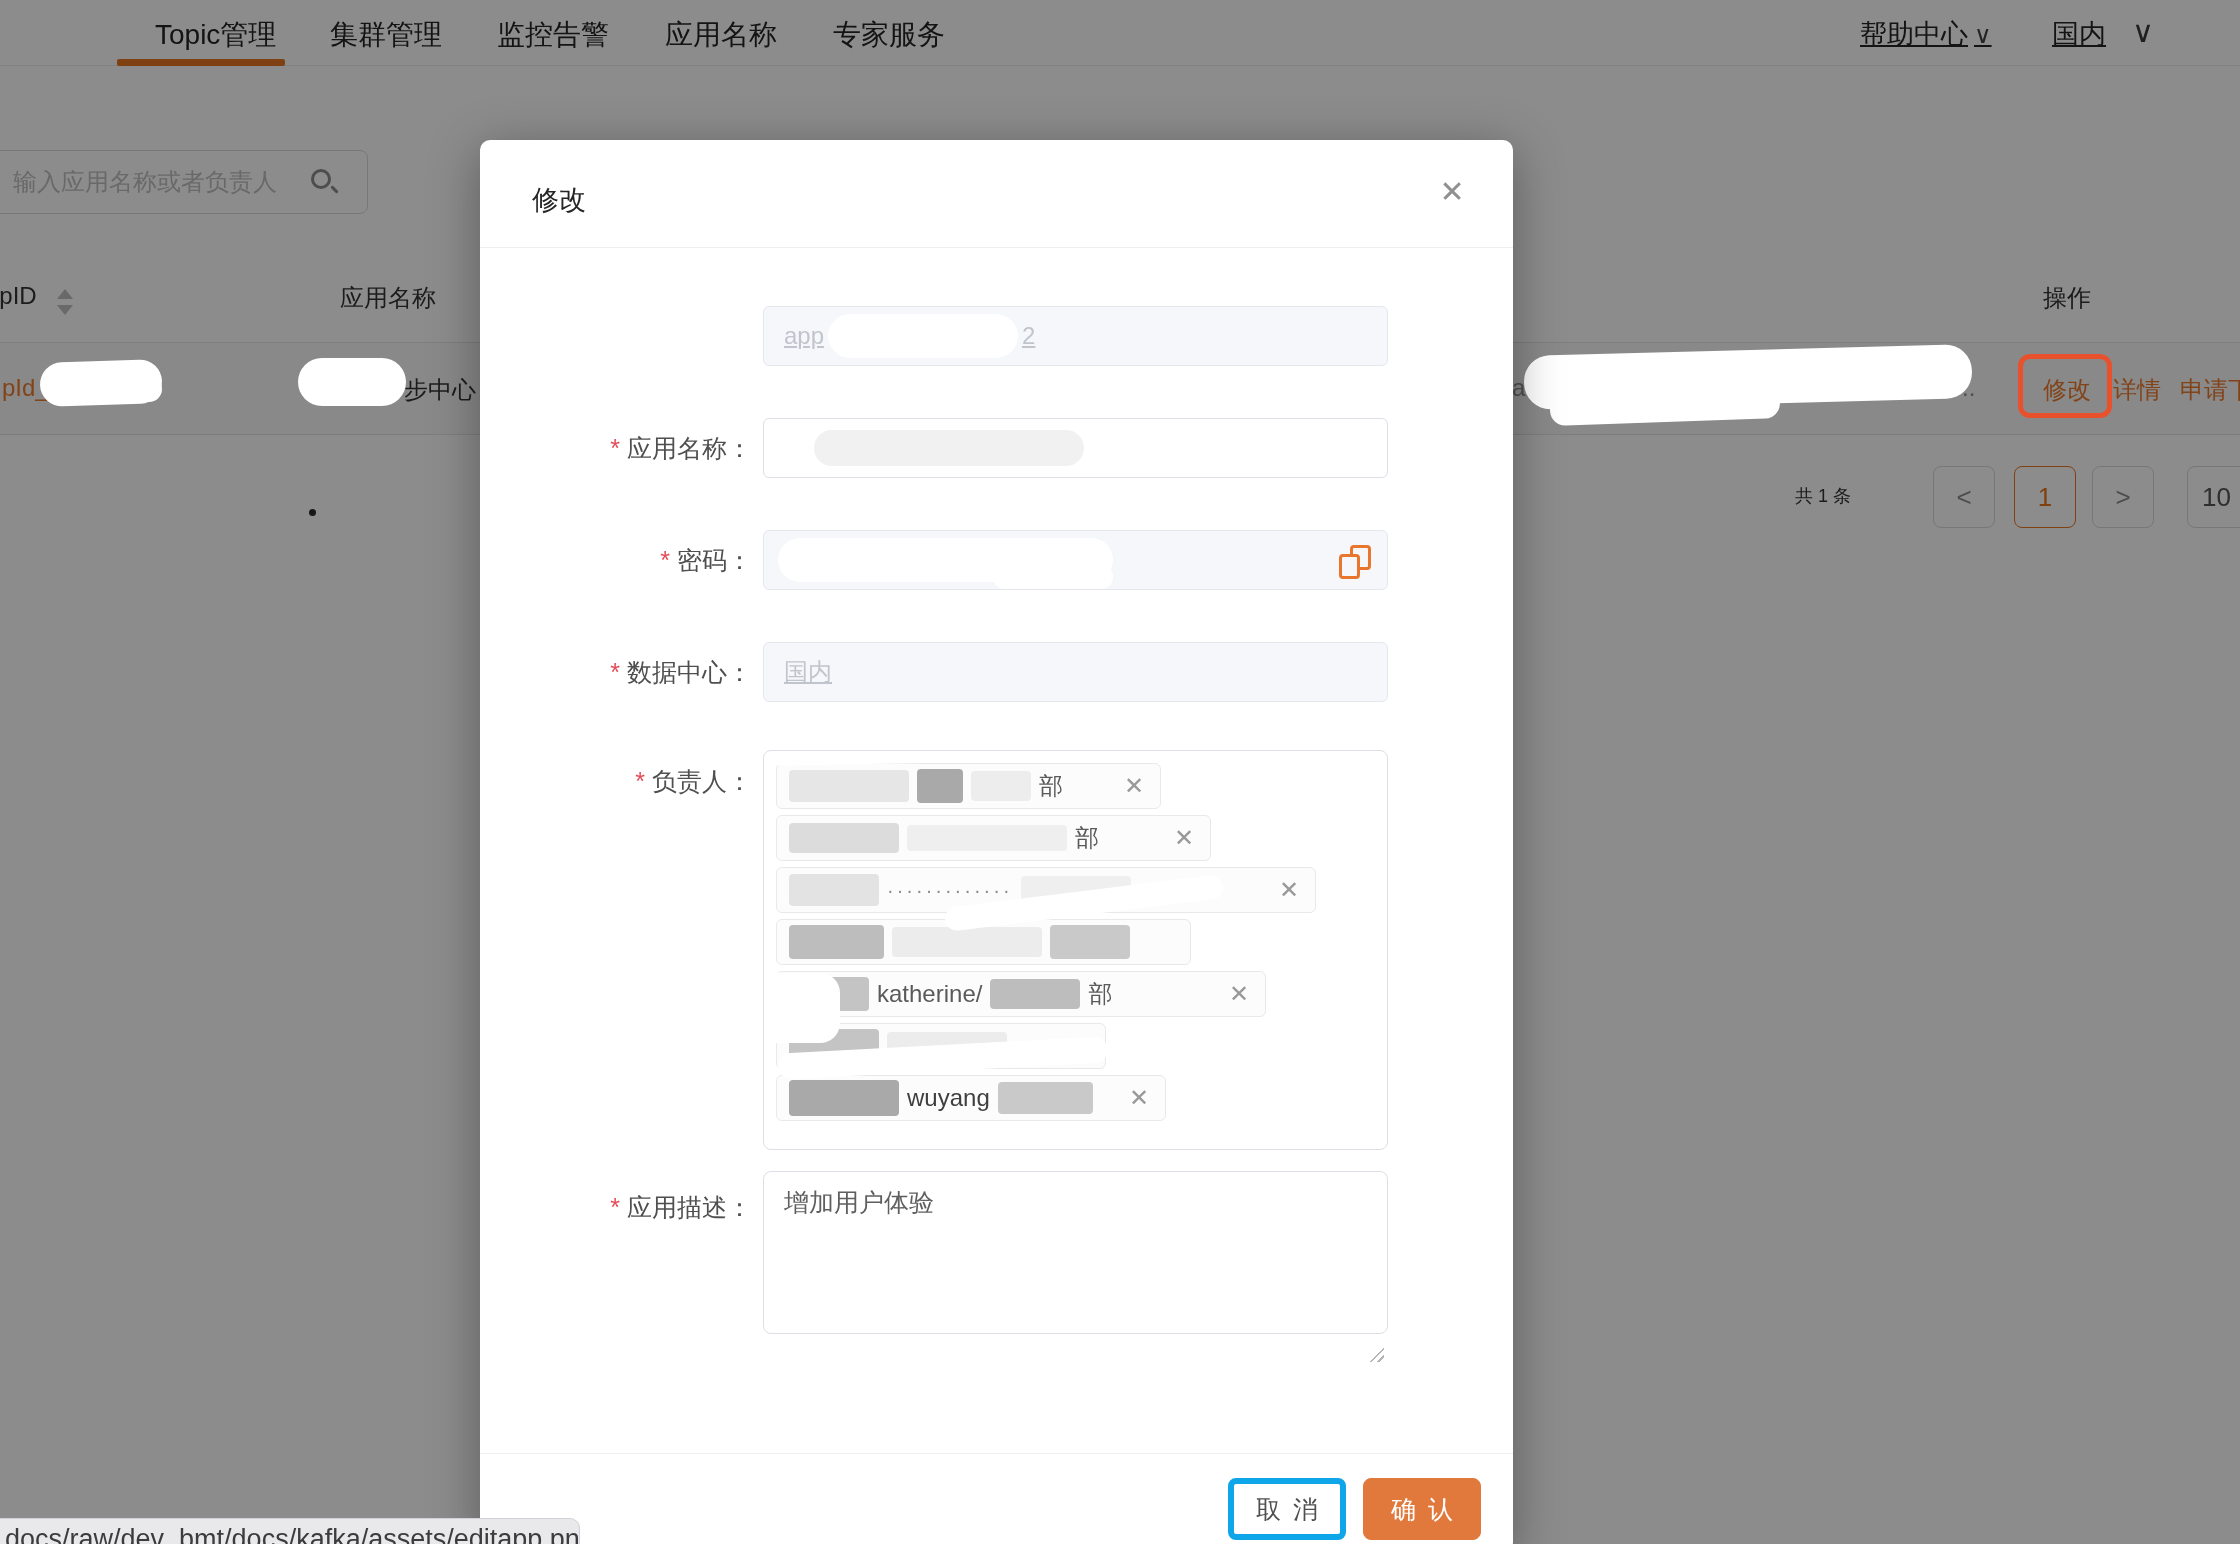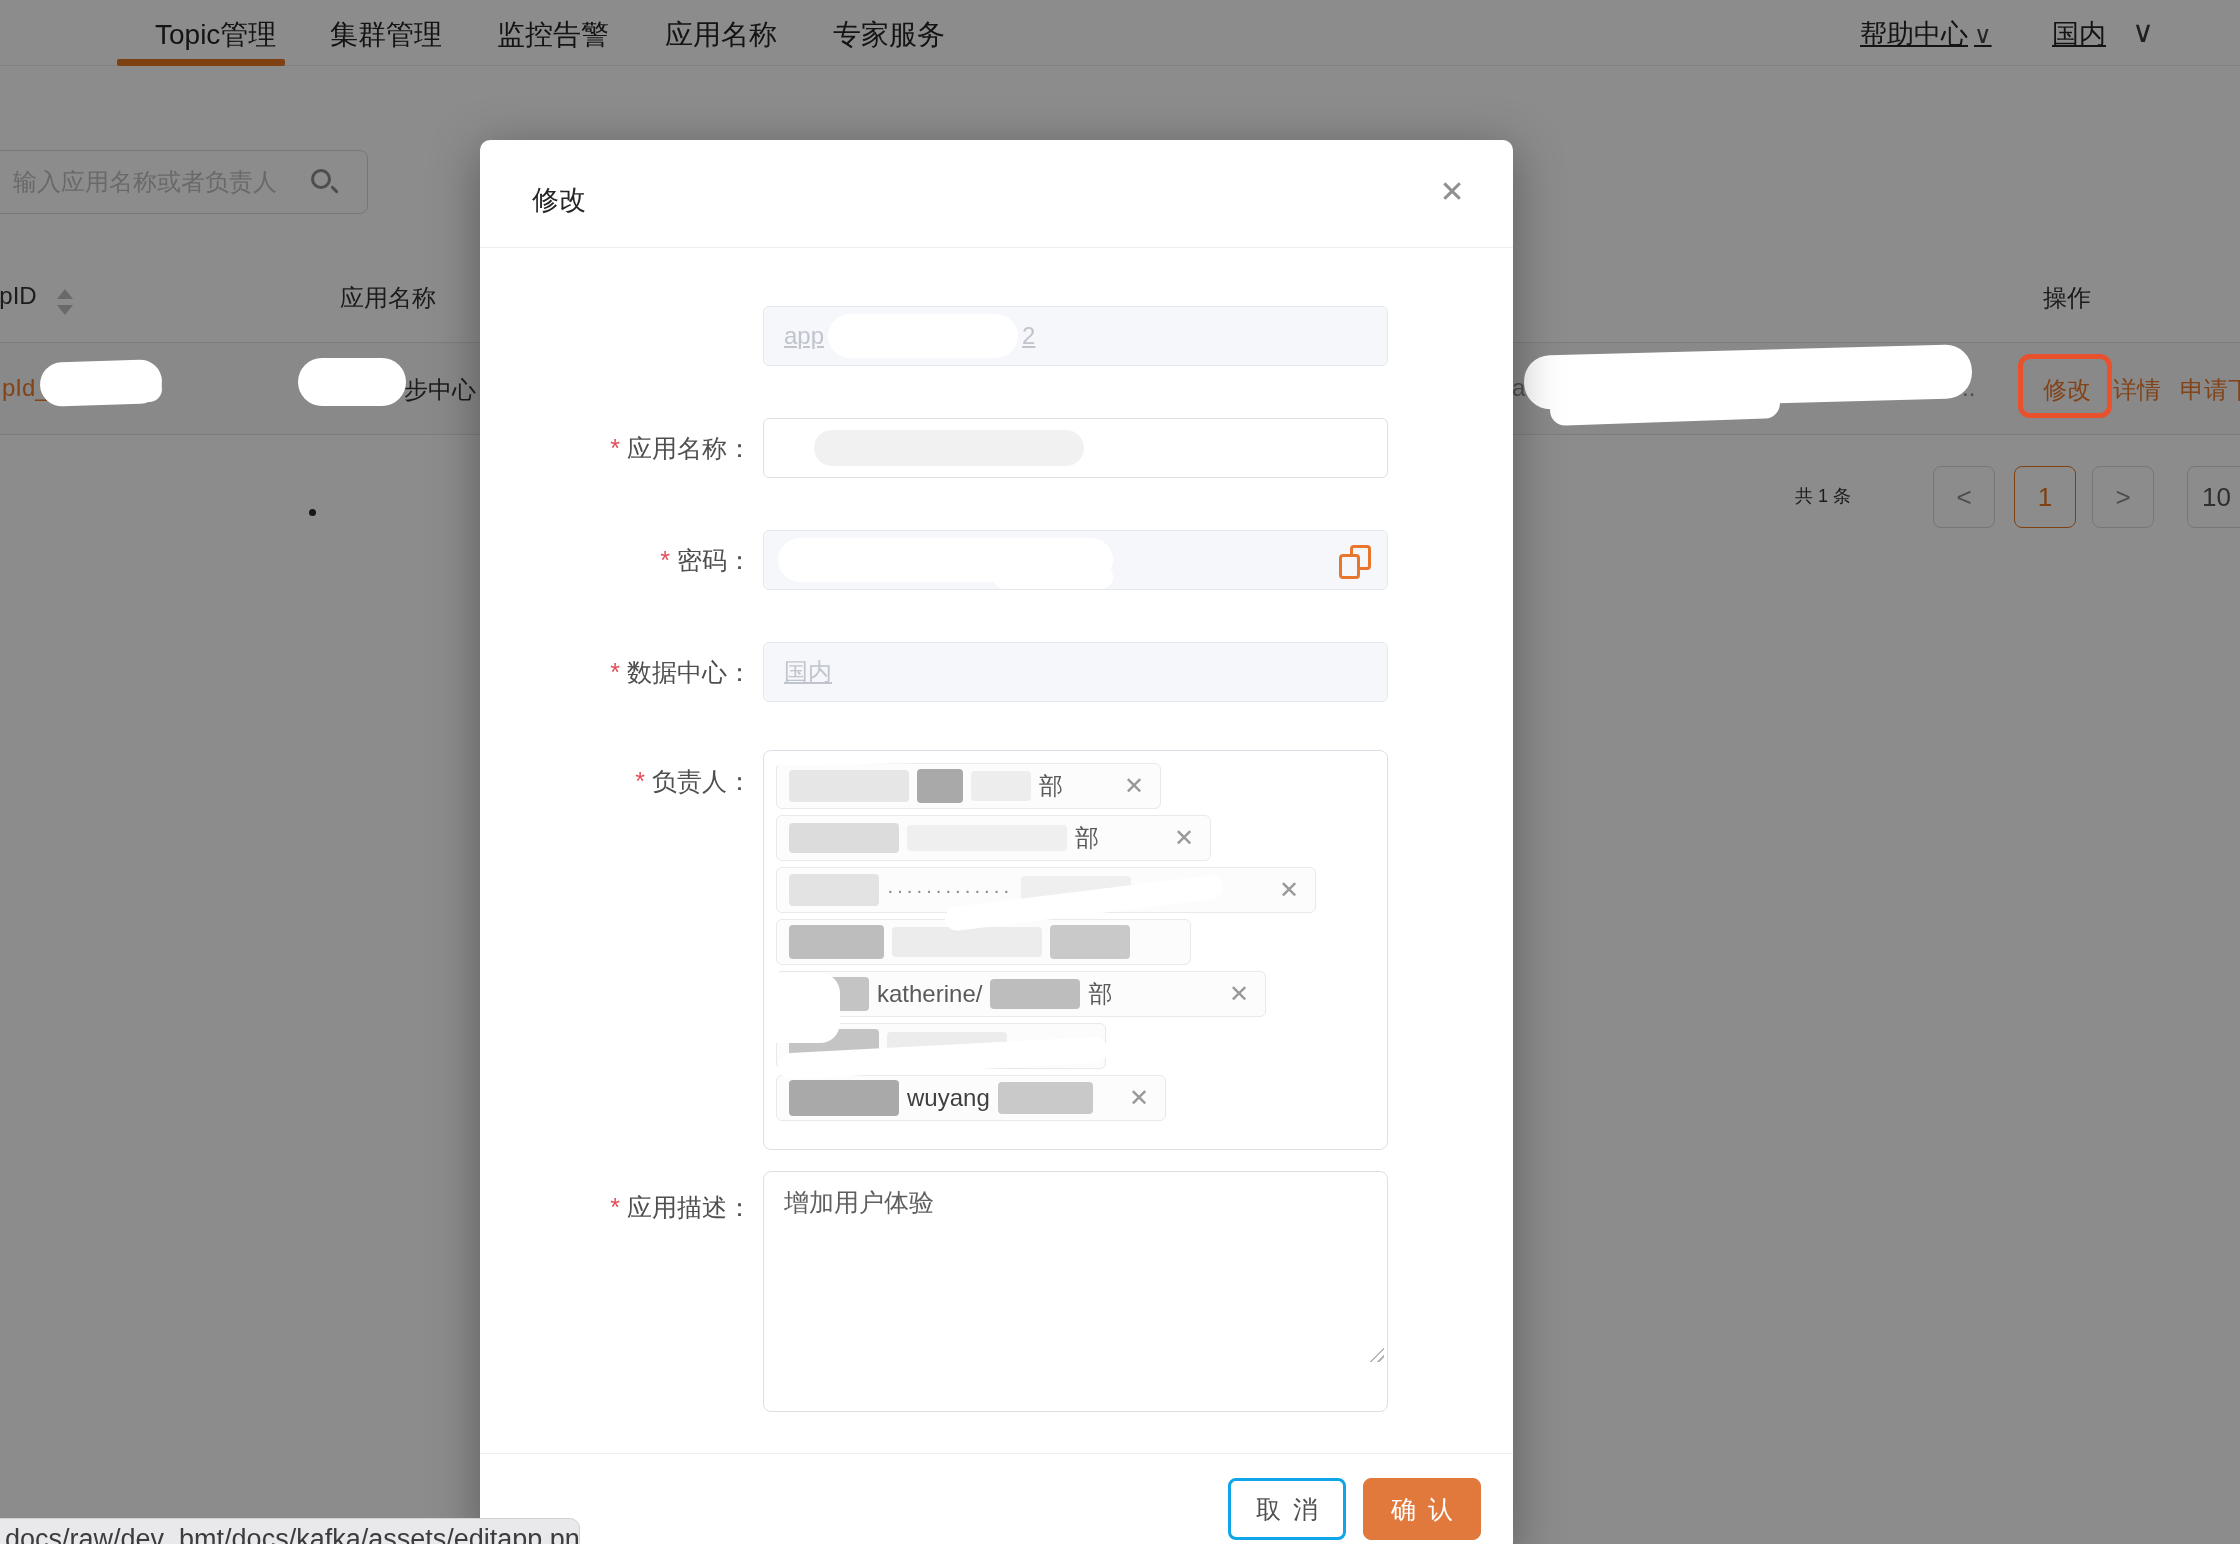--- a/index.html
+++ b/index.html
@@ -73,30 +73,30 @@
 
   .owners { position:absolute; left:283px; top:610px; width:625px; height:400px; border:1px solid #DCDFE6;
             border-radius:8px; background:#fff; padding:12px; overflow:hidden; }
   .tag { position:relative; height:46px; margin-bottom:6px; border:1px solid #E9E9EB; border-radius:6px;
          background:#FCFCFC; display:flex; align-items:center; padding:0 12px; gap:8px; font-size:24px; color:#5a5a5a; }
   .mos { border-radius:4px; flex:none; }
   .tag .x { margin-left:auto; color:#999; font-size:24px; cursor:pointer; padding-right:4px; }
   .smear { position:absolute; background:#fff; border-radius:20px; z-index:5; }
   .dots { color:#8a8a8a; letter-spacing:3px; font-size:20px; }
 
-  .desc { position:absolute; left:283px; top:1031px; width:625px; height:241px; border:1px solid #DCDFE6;
+  .desc { position:absolute; left:283px; top:1031px; width:625px; height:163px; border:1px solid #DCDFE6;
           border-radius:8px; font-size:25px; color:#5f5f5f; padding:14px 20px; resize:none; outline:none;
           font-family:"Liberation Sans","DejaVu Sans",sans-serif; background:#fff; }
   .resize-handle { position:absolute; left:888px; bottom:190px; width:16px; height:16px;
           background:linear-gradient(135deg, transparent 0 55%, #b5b5b5 55% 62%, transparent 62% 78%, #b5b5b5 78% 85%, transparent 85%); }
 
   .btn { position:absolute; top:1338px; width:118px; height:62px; border-radius:8px; font-size:25px;
          display:flex; align-items:center; justify-content:center; letter-spacing:12px; padding-left:12px; cursor:pointer;
          font-family:"Liberation Sans","DejaVu Sans",sans-serif; }
-  .btn-cancel { left:748px; background:#fff; border:3px solid #0ea5e9; color:#4f4f4f; }
+  .btn-cancel { left:748px; background:#fff; border:6px solid #0ea5e9; color:#4f4f4f; }
   .btn-confirm { left:883px; background:#E2793C; border:1px solid #E2793C; color:#fff; }
 
   
   .status-tip { position:absolute; left:-20px; top:1518px; width:600px; height:46px; background:#E9E9EB;
                 border:1px solid #d2d2d6; border-radius:0 10px 10px 0; z-index:40; font-size:27px; color:#3c3c3e;
                 line-height:40px; padding-left:24px; white-space:nowrap; overflow:hidden; }
 </style>
 </head>
 <body>
 

